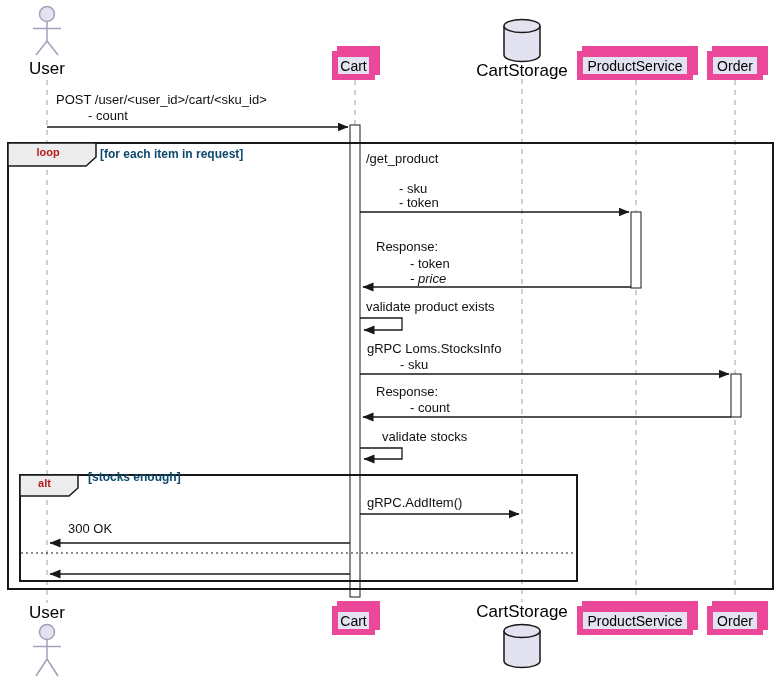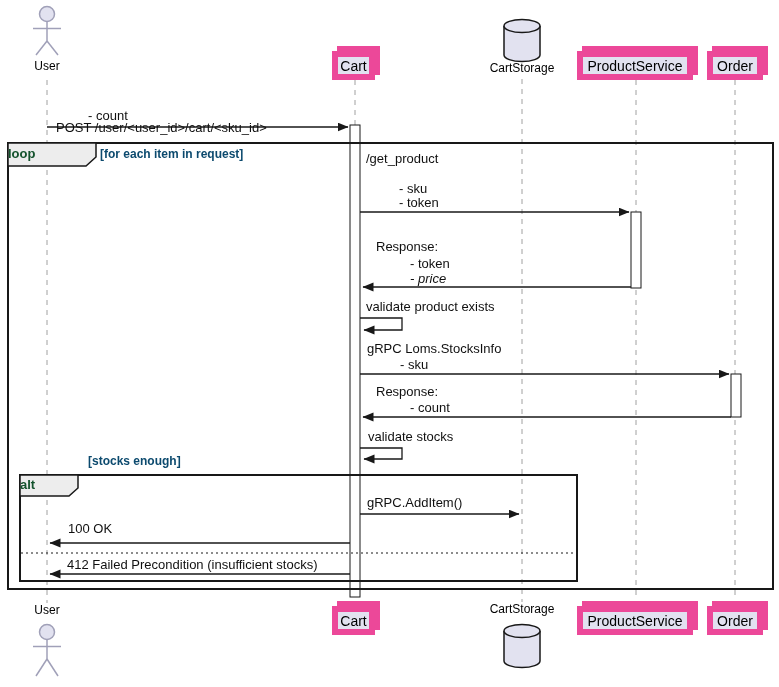--- a/index.html
+++ b/index.html
@@ -4,28 +4,28 @@
 <style>
   html,body{margin:0;padding:0;background:#ffffff;}
   #canvas{
     position:relative;width:779px;height:687px;background:#ffffff;
     font-family:"Liberation Sans","DejaVu Sans",sans-serif;color:#111;
     overflow:hidden;
   }
   #gfx{position:absolute;left:0;top:0;z-index:1;}
   .abs{position:absolute;z-index:3;}
   .msg{font-size:13px;line-height:15px;white-space:nowrap;color:#101010;}
-  .plabel{font-size:12px;text-align:center;white-space:nowrap;color:#000;}
+  .plabel{font-size:17px;text-align:center;white-space:nowrap;color:#000;}
   .box{
     position:absolute;z-index:2;background:#E2E2F0;border:6px solid #ec4899;
     box-sizing:border-box;
   }
   .box.front{display:flex;align-items:center;justify-content:center;
     font-size:14px;color:#000;white-space:nowrap;z-index:2;}
-  .op{font-size:13px;font-weight:bold;text-align:left;white-space:nowrap;color:#14532d;z-index:4;}
+  .op{font-size:11px;font-weight:bold;text-align:center;white-space:nowrap;color:#b91c1c;z-index:4;}
   .guard{font-size:12px;font-weight:bold;white-space:nowrap;color:#0c4a6e;z-index:4;}
 </style>
 </head>
 <body>
 
 <div id="canvas">
 
   <svg id="gfx" width="779" height="687" viewBox="0 0 779 687">
     <defs>
       <marker id="arr" markerWidth="12" markerHeight="10" refX="10.5" refY="4.5" orient="auto" markerUnits="userSpaceOnUse">
@@ -114,42 +114,41 @@
 
   <div class="box" style="left:712px;top:601px;width:56px;height:29px;"></div>
   <div class="box front" style="left:707px;top:606px;width:56px;height:29px;">Order</div>
 
   <div class="abs plabel" style="left:7px;top:603px;width:80px;">User</div>
   <div class="abs plabel" style="left:452px;top:602px;width:140px;">CartStorage</div>
 
   <div class="abs op" style="left:8px;top:146px;width:80px;">loop</div>
   <div class="abs guard" style="left:100px;top:147px;">[for each item in request]</div>
   <div class="abs op" style="left:20px;top:477px;width:49px;">alt</div>
-  <div class="abs guard" style="left:88px;top:454px;">[stocks enough]</div>
+  <div class="abs guard" style="left:88px;top:470px;">[stocks enough]</div>
 
-  <div class="abs msg" style="left:56px;top:92px;margin-top:28px;">POST /user/&lt;user_id&gt;/cart/&lt;sku_id&gt;</div>
+  <div class="abs msg" style="left:56px;top:92px;">POST /user/&lt;user_id&gt;/cart/&lt;sku_id&gt;</div>
   <div class="abs msg" style="left:88px;top:108px;">- count</div>
 
   <div class="abs msg" style="left:366px;top:151px;">/get_product</div>
   <div class="abs msg" style="left:399px;top:181px;">- sku</div>
   <div class="abs msg" style="left:399px;top:195px;text-align:center;">- token</div>
 
   <div class="abs msg" style="left:376px;top:239px;">Response:</div>
   <div class="abs msg" style="left:410px;top:256px;">- token</div>
   <div class="abs msg" style="left:410px;top:271px;font-style:italic;">- price</div>
 
   <div class="abs msg" style="left:366px;top:299px;">validate product exists</div>
 
   <div class="abs msg" style="left:367px;top:341px;">gRPC Loms.StocksInfo</div>
   <div class="abs msg" style="left:400px;top:357px;">- sku</div>
 
   <div class="abs msg" style="left:376px;top:384px;">Response:</div>
   <div class="abs msg" style="left:410px;top:400px;">- count</div>
 
-  <div class="abs msg" style="left:368px;top:429px;">validate stocks</div>
+  <div class="abs msg" style="left:382px;top:429px;">validate stocks</div>
 
   <div class="abs msg" style="left:367px;top:495px;">gRPC.AddItem()</div>
 
-  <div class="abs msg" style="left:68px;top:521px;">100 OK</div>
+  <div class="abs msg" style="left:68px;top:521px;">300 OK</div>
 
-  <div class="abs msg" style="left:67px;top:557px;">412 Failed Precondition (insufficient stocks)</div>
 
 </div>
 
 </body></html>

